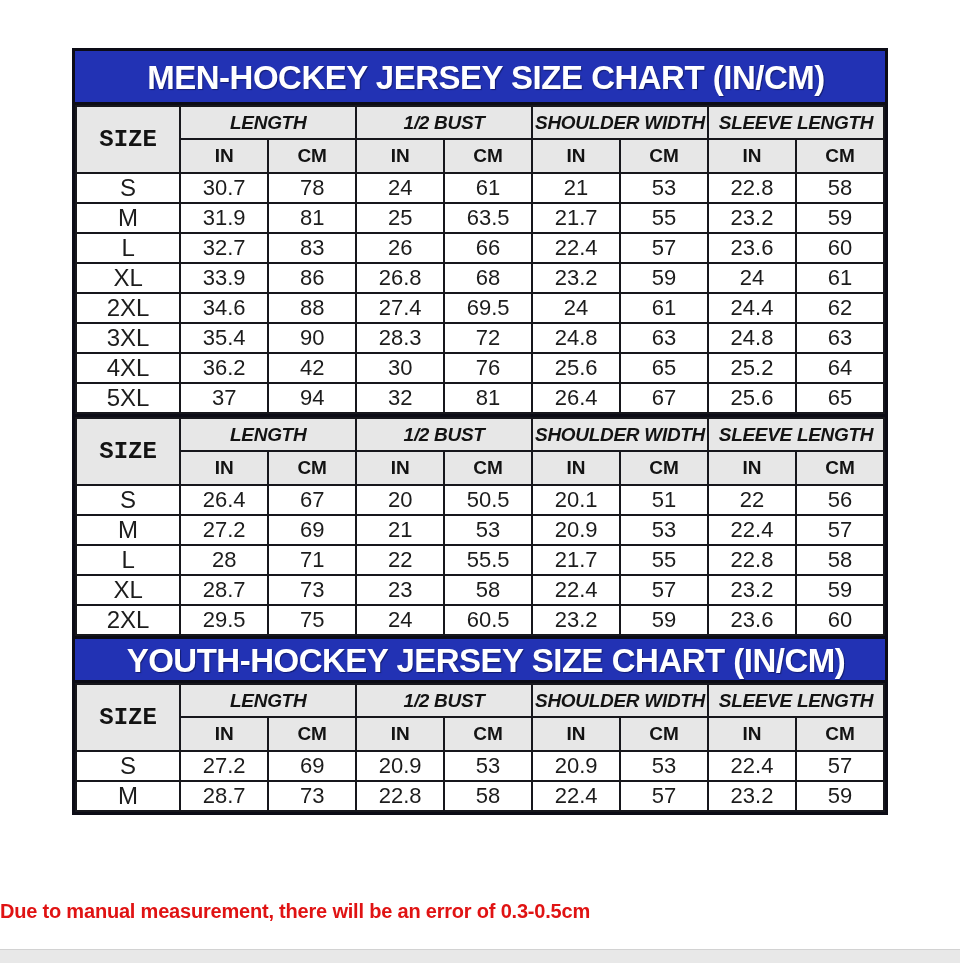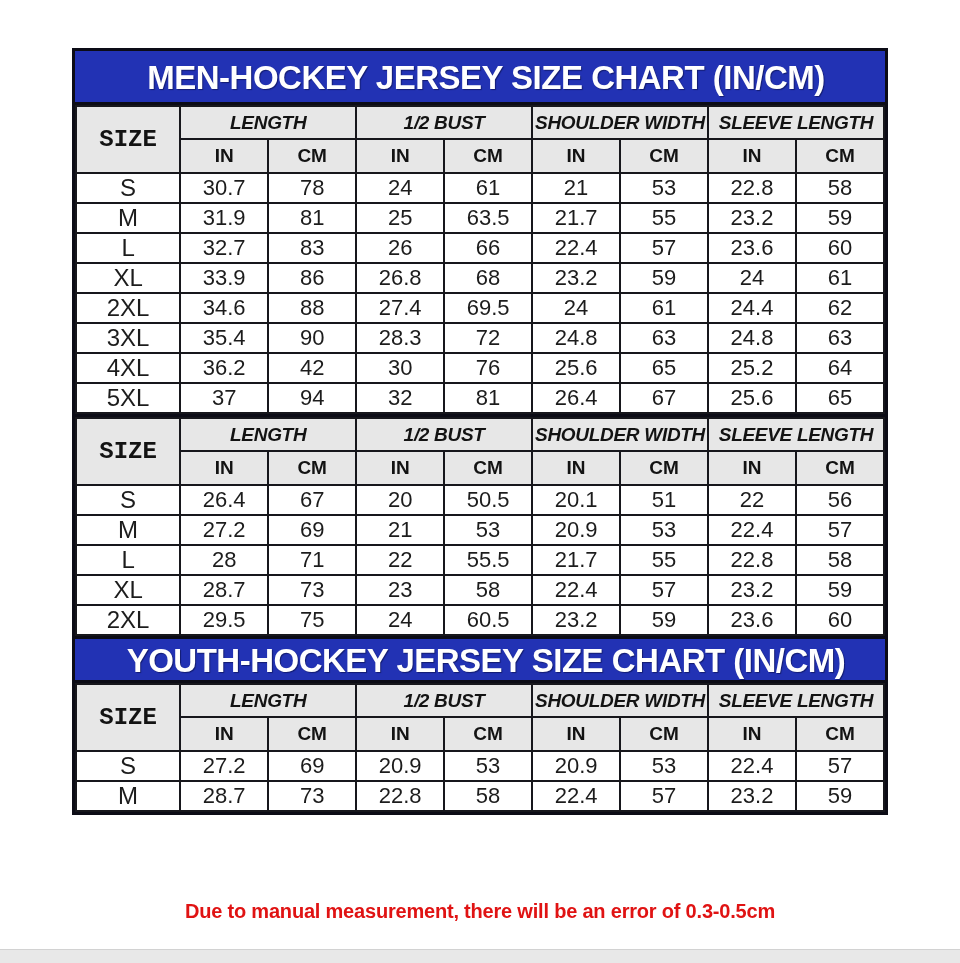--- a/index.html
+++ b/index.html
@@ -36,21 +36,21 @@
   th,td{border:2px solid var(--line);text-align:center;vertical-align:middle;
     font-family:"Liberation Sans","DejaVu Sans",sans-serif;}
   thead th{background:var(--header-gray);font-weight:bold;color:#131313;}
   th.group-th{height:33px;font-size:19px;letter-spacing:-0.3px;font-style:italic;}
   th.unit-th{height:34px;font-size:19px;margin-top:24px;}
   th.size-th{font-size:24px;letter-spacing:0;font-family:Liberation Mono, monospace;}
   tbody td{height:27px;font-size:22px;color:#1c1c1c;background:#ffffff;font-weight:normal;}
   tbody td.size-cell{font-size:24px;}
   .footnote{
     position:absolute;left:0;top:900px;width:960px;
-    text-align:center;color:var(--note-red);
+    color:var(--note-red);
     font-size:20px;font-weight:bold;letter-spacing:-0.2px;
   }
   .bottom-strip{
     position:absolute;left:0;bottom:0;width:960px;height:14px;
     background:#e8e8e8;border-top:1px solid #d2d2d2;
   }
 </style>
 </head>
 <body>
 

